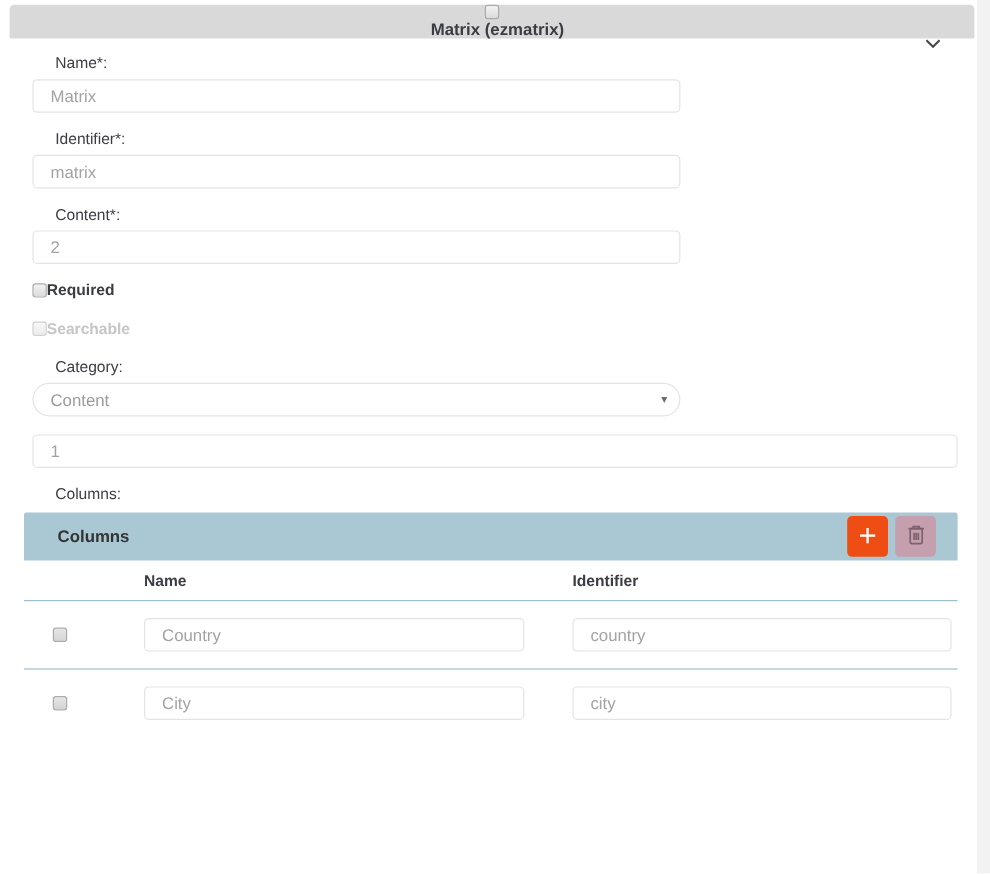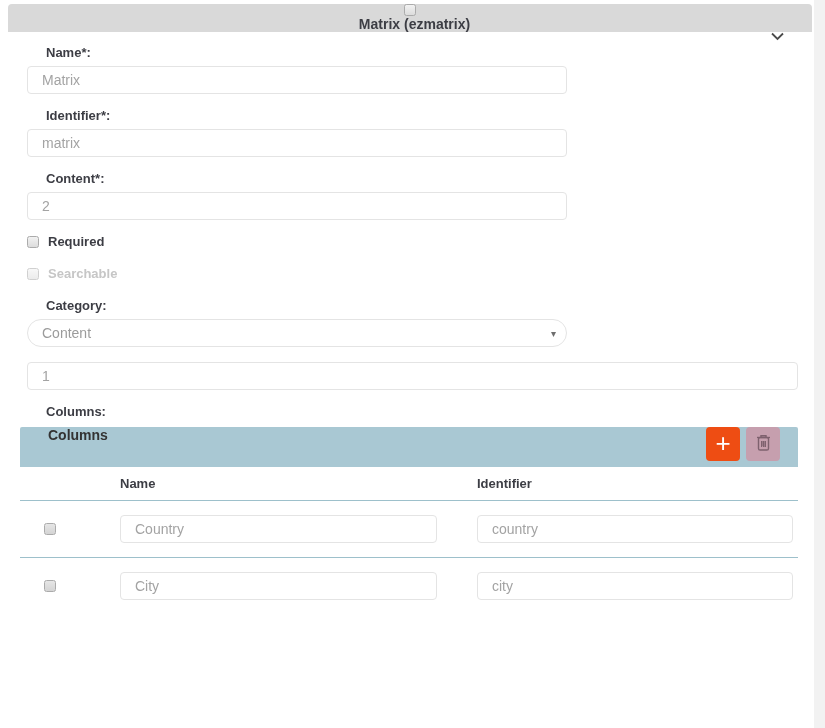--- a/index.html
+++ b/index.html
@@ -20,44 +20,44 @@
   
   .panel-header{margin:4px 13px 0 8px;height:28px;background:var(--panel-header-gray);
     border-radius:4px 4px 0 0;display:flex;align-items:center;padding:0 20px;cursor:pointer;flex-direction:column;}
   .panel-title{font-size:14px;font-weight:700;color:var(--text-dark);margin-left:9px;}
   .panel-header .chev{margin-left:auto;margin-right:8px;display:flex;align-items:center;}
 
   
   .cb{width:12px;height:12px;flex:none;border:1px solid #ababab;border-radius:2.5px;
     background:linear-gradient(#f2f2f2,#dcdcdc);display:inline-block;position:relative;}
   .cb.on::after{content:"✔";position:absolute;left:0px;top:-2px;font-size:11px;line-height:12px;color:#3a3a42;}
-  .cbrow{display:flex;align-items:center;gap:9px;height:13px;margin-bottom:19px;}
+  .cbrow{display:flex;align-items:center;height:13px;margin-bottom:19px;}
   .cblabel{font-size:13px;font-weight:700;color:var(--text-dark);}
   .cbrow.disabled .cblabel{color:#c6c6c6;}
   .cbrow.disabled .cb{opacity:.55;}
 
   
   .content{margin:14px 27px 0 27px;}
   .field{margin-bottom:15px;}
-  .flabel{display:block;font-size:13px;font-weight:700;color:var(--text-dark);
+  .flabel{display:block;font-size:13px;font-weight:400;color:var(--text-dark);
     line-height:14px;margin-bottom:6px;padding-left:19px;}
   .tinput{height:28px;border:1px solid var(--input-border);border-radius:4px;
     padding:0 14px;font-size:14px;color:var(--input-text);background:#fff;outline:none;
     font-family:"Liberation Sans",sans-serif;display:block;}
   .w-std{width:540px;}
   .w-wide{width:771px;}
   .select{height:28px;width:540px;border:1px solid var(--input-border);border-radius:14px;
     display:flex;align-items:center;padding:0 10px 0 14px;font-size:14px;color:#9b9b9b;cursor:pointer;}
   .select-arrow{margin-left:auto;font-size:10px;color:#6e6e6e;}
 
   
   .columns-label{margin-bottom:8px;}
   .ctable{margin-left:-7px;width:778px;}
   .ctable-head{height:40px;background:var(--table-header-blue);border-radius:2px 2px 0 0;
-    display:flex;padding:0 18px 0 28px;}
+    display:flex;align-items:center;padding:0 18px 0 28px;}
   .ctable-title{font-size:14px;font-weight:700;color:#333;}
   .head-btns{margin-left:auto;display:flex;gap:6px;}
   .btn{width:34px;height:34px;border:none;border-radius:4px;display:flex;
     align-items:center;justify-content:center;cursor:pointer;padding:0;}
   .btn-add{background:var(--accent-orange);}
   .btn-add .plus{color:#fff;font-size:26px;font-weight:300;line-height:26px;margin-top:-3px;}
   .btn-del{background:var(--disabled-delete-pink);cursor:default;}
   .cgrid{display:grid;grid-template-columns:100px 357px 1fr;align-items:center;}
   .ctable-cols-header{height:34px;border-bottom:1px solid var(--row-divider-blue);}
   .chead-cell{font-size:13px;font-weight:700;color:var(--text-dark);}

